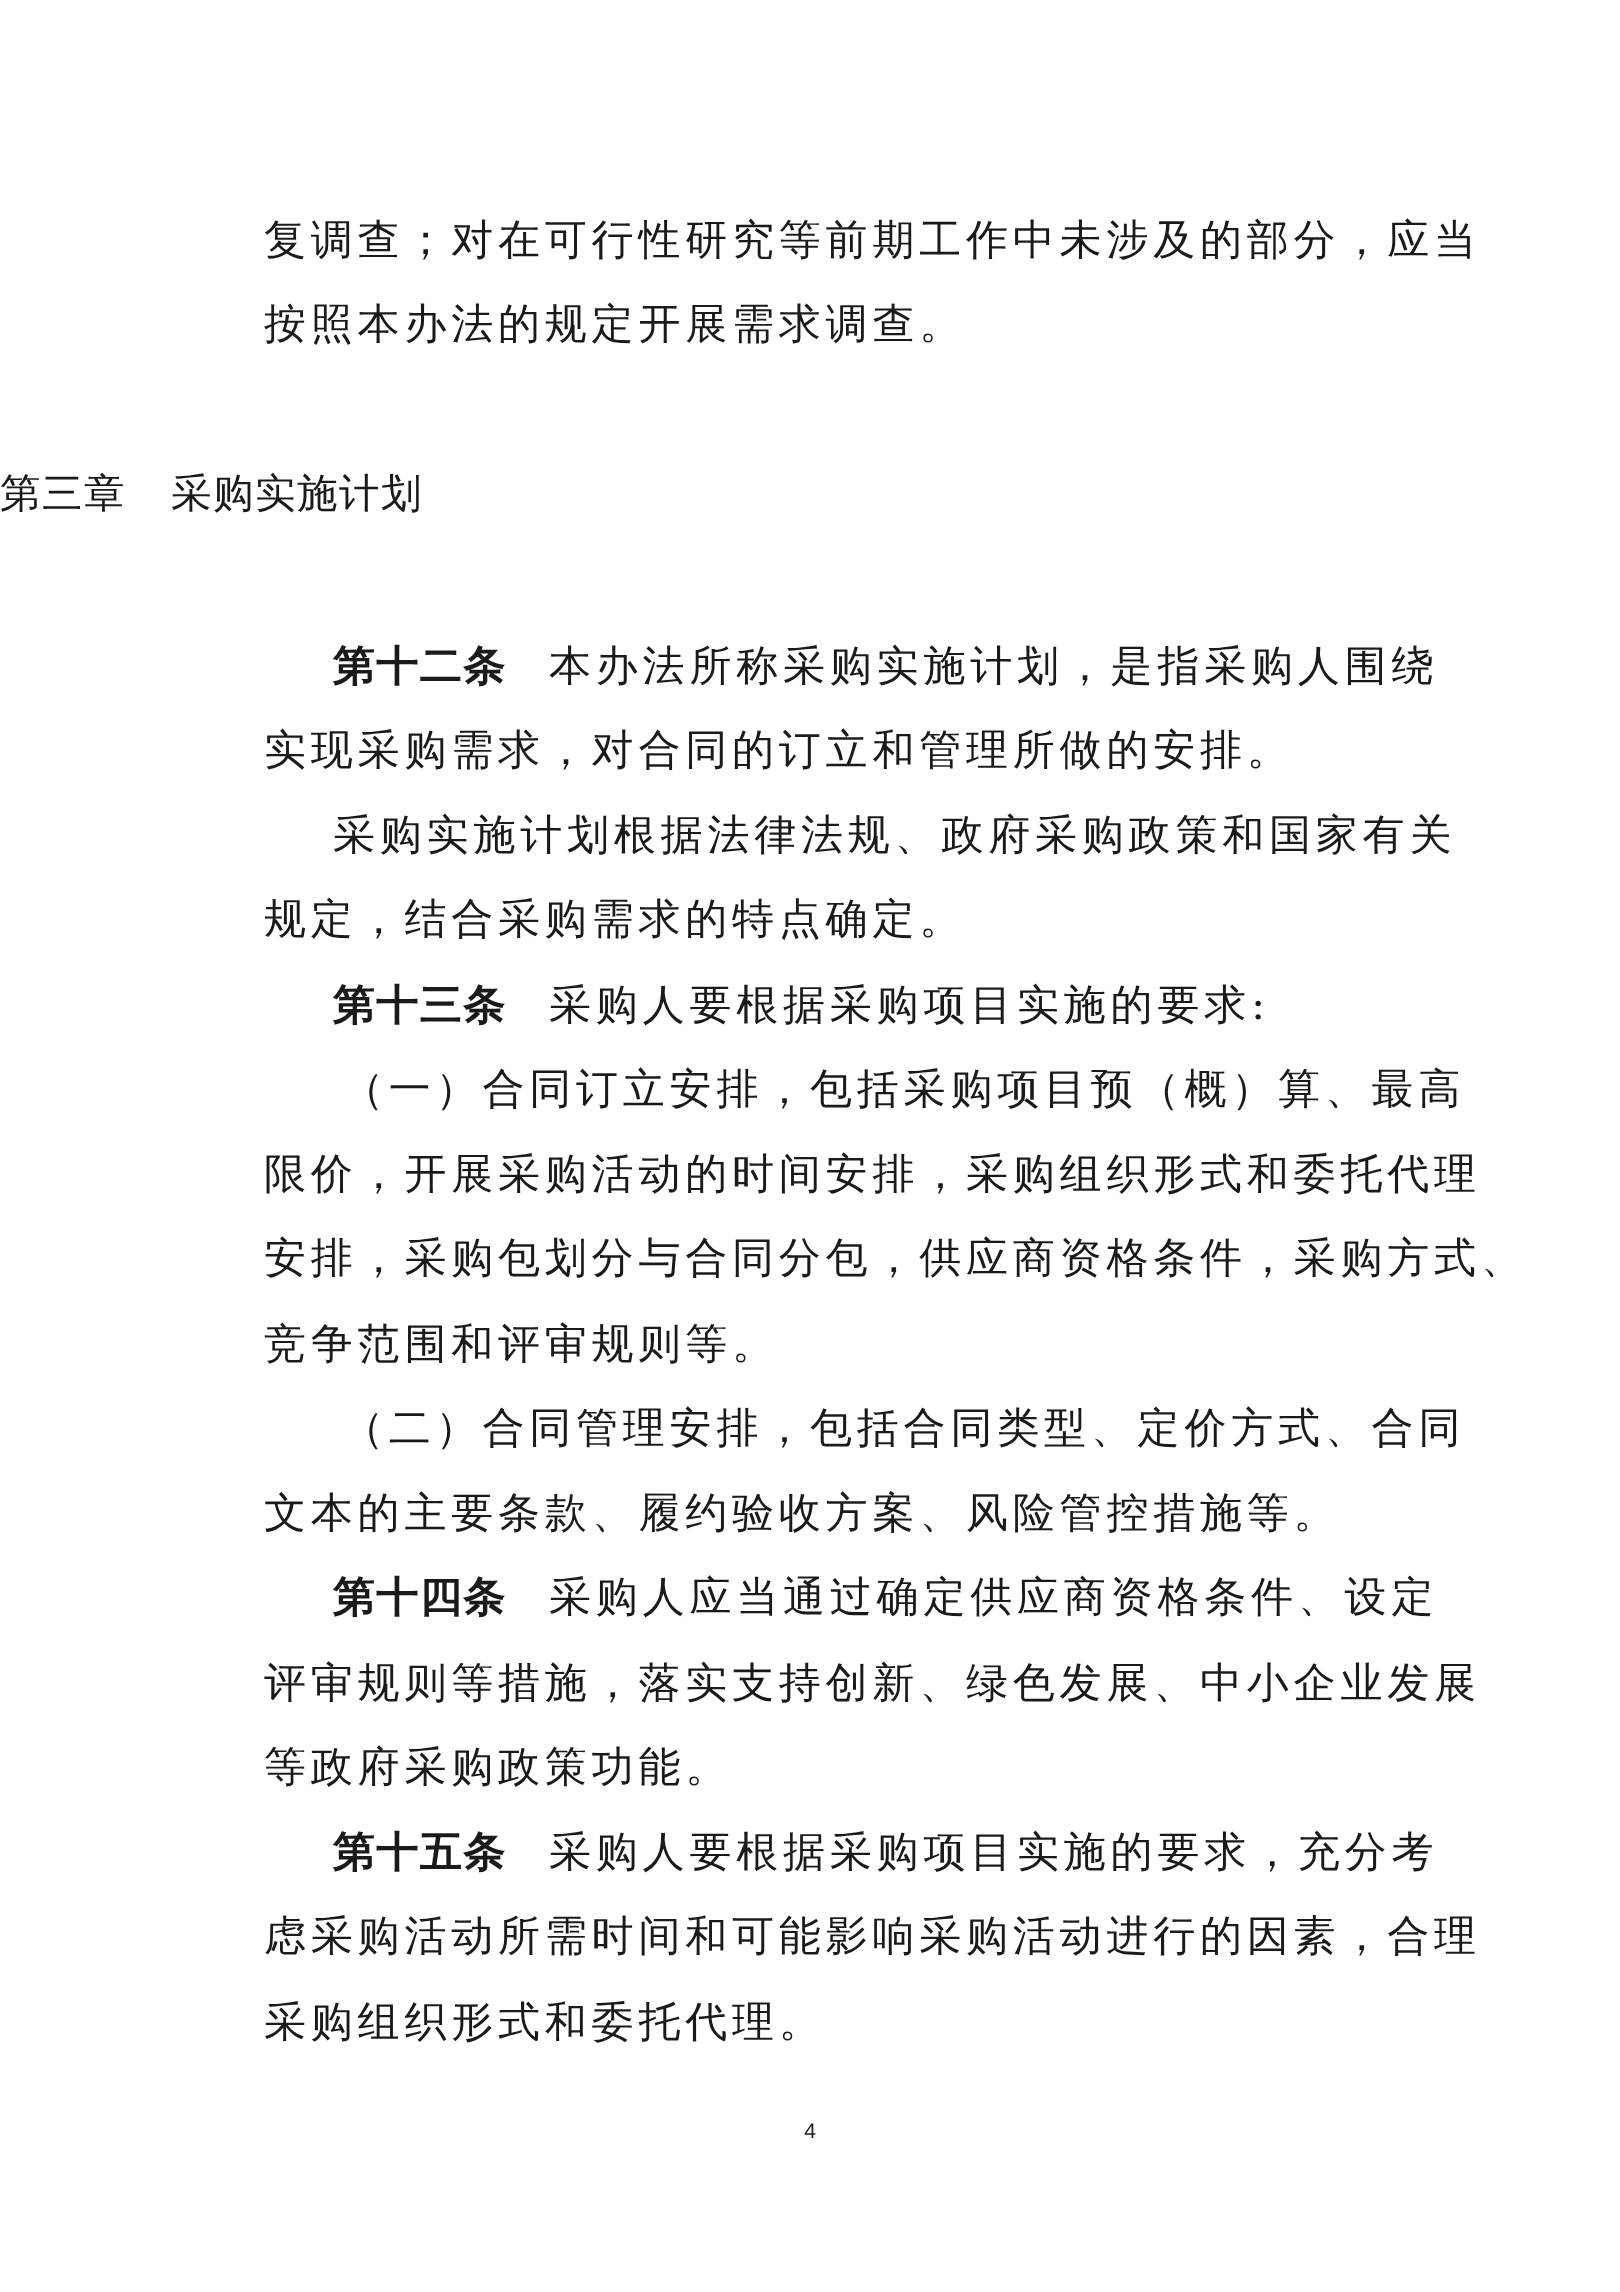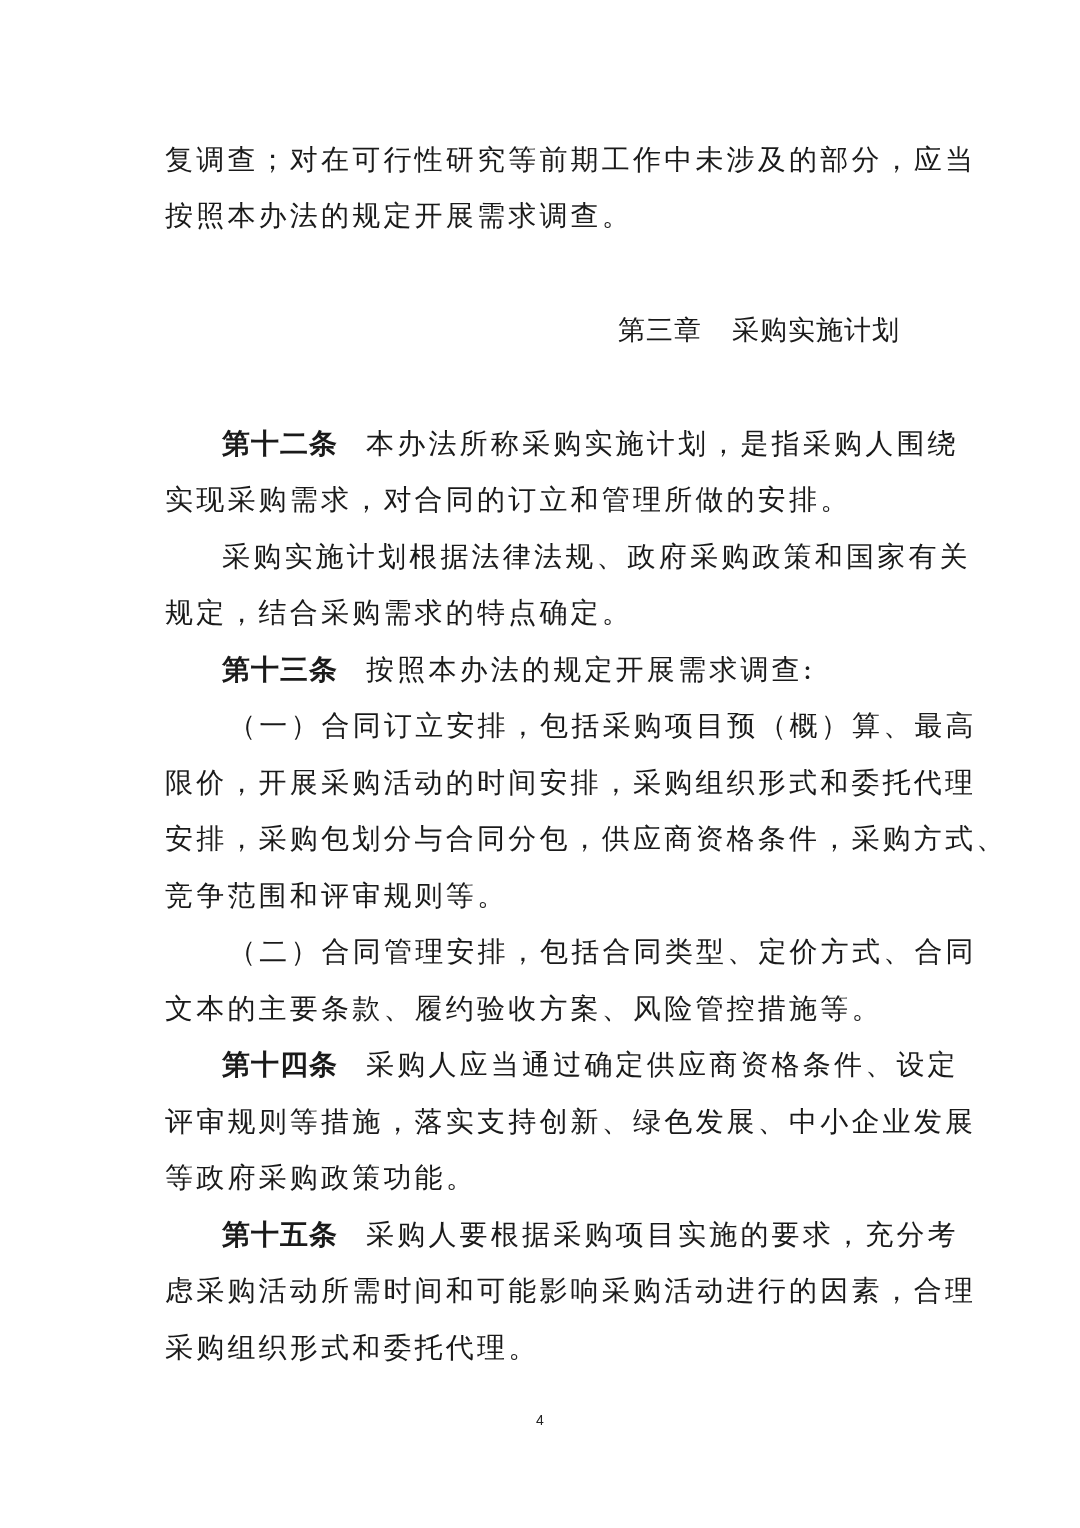--- a/index.html
+++ b/index.html
@@ -1,23 +1,23 @@
 <!DOCTYPE html>
 <html><head>
   <meta charset="utf-8">
   <style>
     html, body { margin: 0; padding: 0; background: #ffffff; }
     body { width: 1080px; height: 1528px; position: relative; overflow: hidden;
            font-family: "DejaVu Serif", "Liberation Serif", serif; color: #1a1a1a; }
     .page { position: absolute; left: 0; top: 0; width: 1080px; height: 1528px; }
-    .line { position: absolute; left: 165px; width: 760px; font-size: 28px; line-height: 40px;
+    .line { position: absolute; left: 176px; width: 760px; font-size: 28px; line-height: 40px;
             letter-spacing: 3.2px; white-space: nowrap; }
     .indent { left: 222px; }
     .bold { font-family: "DejaVu Sans", "Liberation Sans", sans-serif; font-weight: bold; letter-spacing: 1px; }
-    .heading { position: absolute; left: 0; width: 900px; text-align: right; top: 310px;
+    .heading { position: absolute; left: 0; width: 900px; text-align: left; top: 310px;
                font-family: "DejaVu Sans", "Liberation Sans", sans-serif; font-size: 27px; line-height: 40px; letter-spacing: 1px; }
     .heading .gap { display: inline-block; width: 30px; }
     .pagenum { position: absolute; left: 0; width: 1080px; top: 1412px; text-align: center;
                font-family: "Liberation Sans", sans-serif; font-size: 14px; color: #222; }
     .watermark { position: absolute; left: 782px; top: 1540px; height: 50px; display: flex; align-items: center;
                  color: #bdbdbd; font-family: "DejaVu Sans", sans-serif; font-size: 28px; letter-spacing: 1px; justify-content: space-between; }
     .watermark svg { margin-right: 6px; }
     .art-label { margin-right: 28px; }
   </style>
 </head>
@@ -34,21 +34,21 @@
 
   <div class="line indent" style="top:424px">
     <span class="bold art-label">第十二条</span><span>本办法所称采购实施计划，是指采购人围绕</span>
   </div>
   <div class="line" style="top:480px">实现采购需求，对合同的订立和管理所做的安排。</div>
 
   <div class="line indent" style="top:537px">采购实施计划根据法律法规、政府采购政策和国家有关</div>
   <div class="line" style="top:593px">规定，结合采购需求的特点确定。</div>
 
   <div class="line indent" style="top:650px">
-    <span class="bold art-label">第十三条</span><span>按照本办法的规定开展需求调查:</span>
+    <span class="bold art-label">第十三条</span><span>采购人要根据采购项目实施的要求:</span>
   </div>
 
   <div class="line" style="top:763px">限价，开展采购活动的时间安排，采购组织形式和委托代理</div>
   <div class="line indent" style="top:706px; left:228px;">（一）合同订立安排，包括采购项目预（概）算、最高</div>
   <div class="line" style="top:819px">安排，采购包划分与合同分包，供应商资格条件，采购方式、</div>
   <div class="line indent" style="top:932px; left:228px;">（二）合同管理安排，包括合同类型、定价方式、合同</div>
 
   <div class="line" style="top:876px">竞争范围和评审规则等。</div>
   <div class="line" style="top:989px">文本的主要条款、履约验收方案、风险管控措施等。</div>
 

